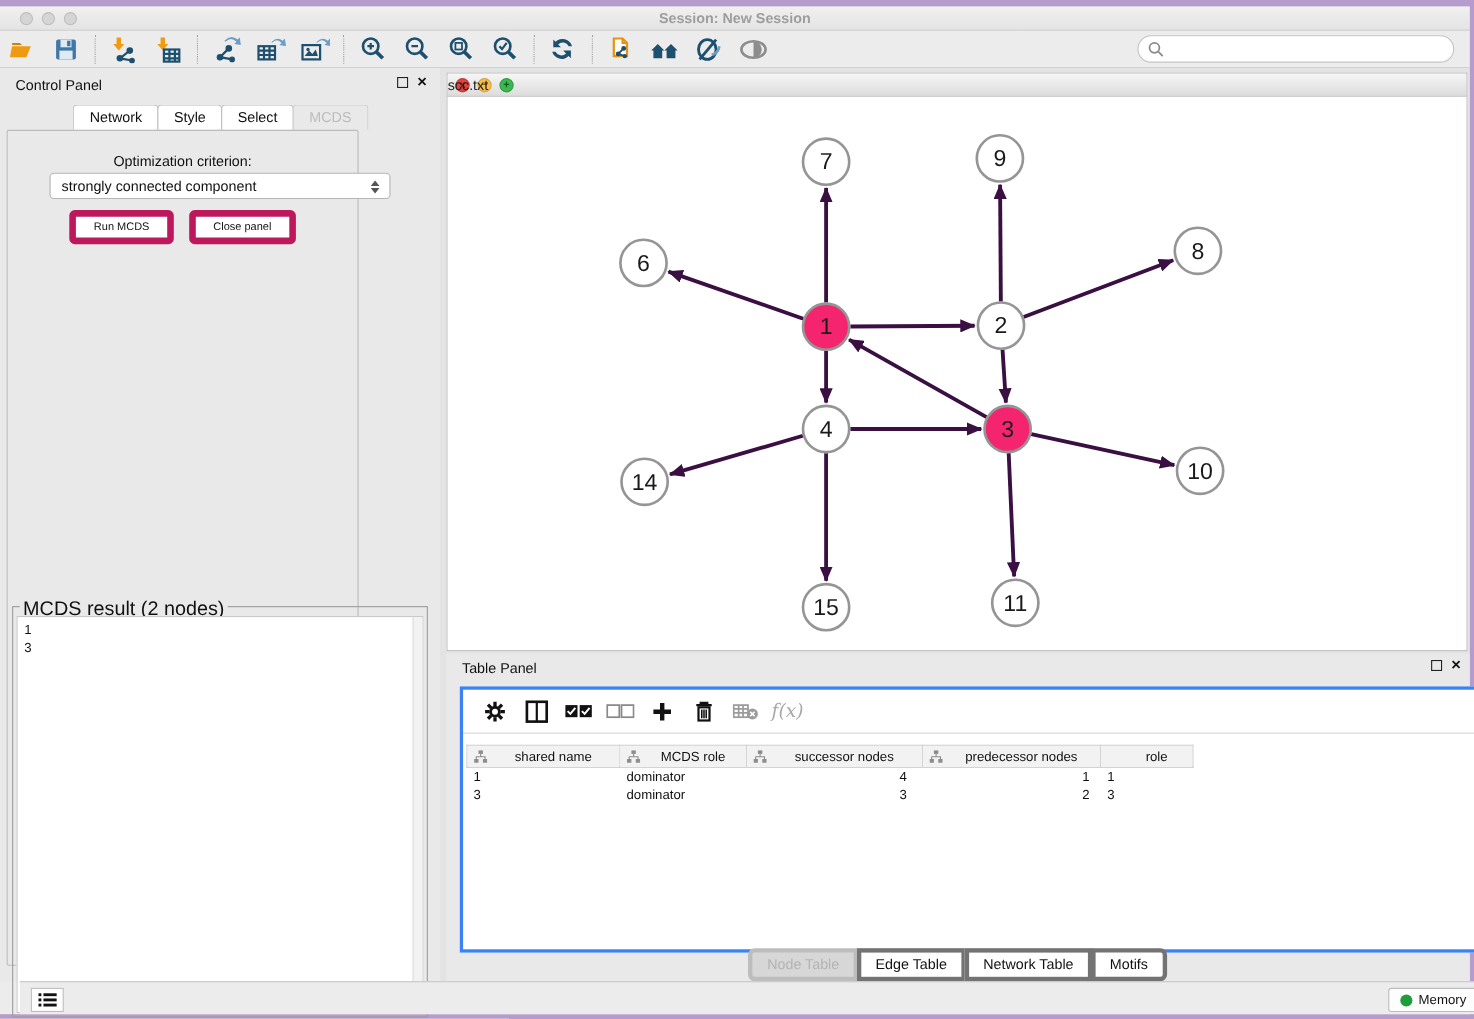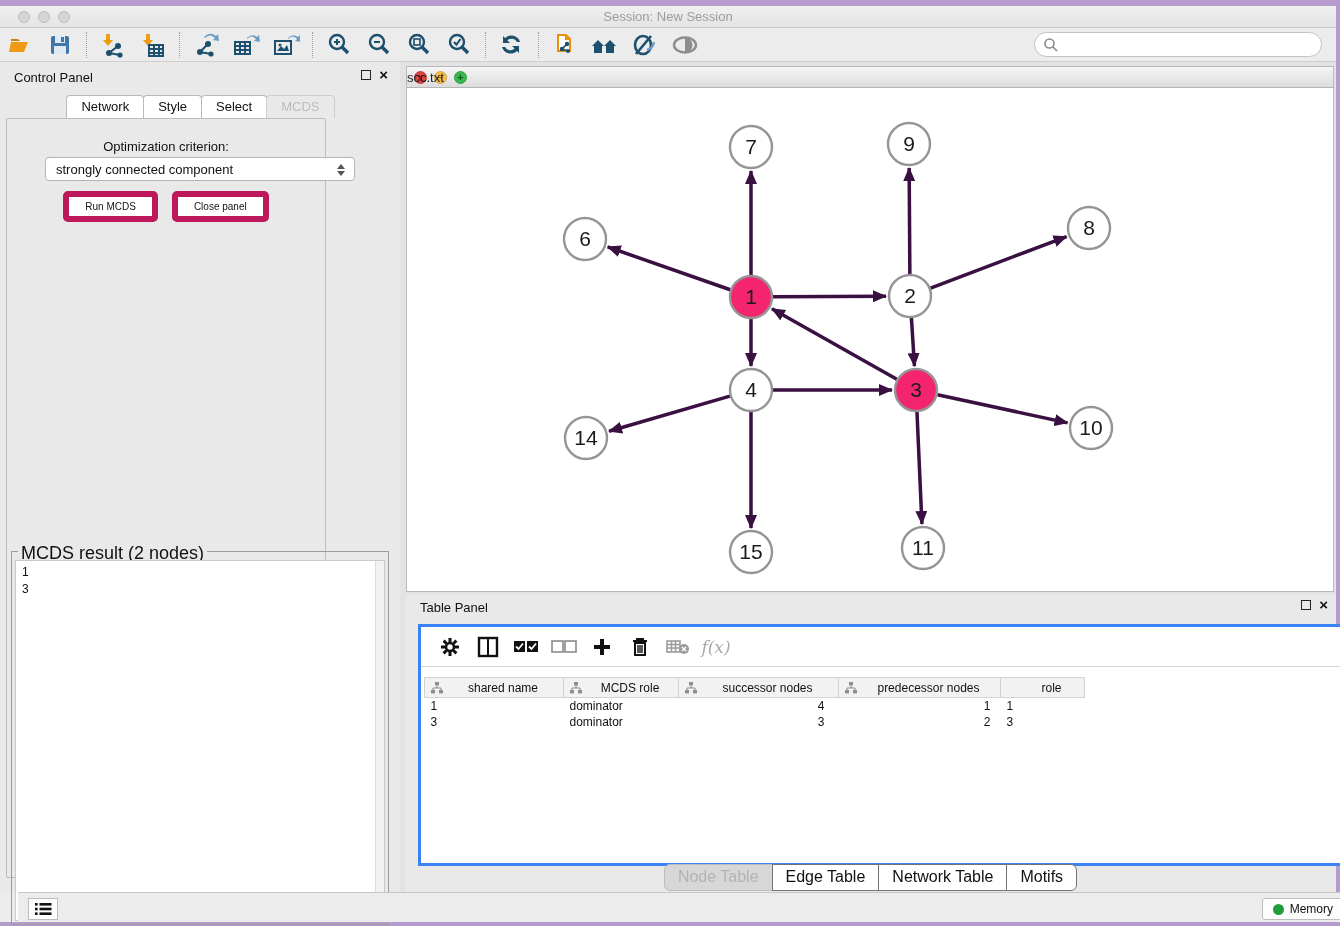--- a/index.html
+++ b/index.html
@@ -2,21 +2,21 @@
 <html><head>
 <meta charset="utf-8">
 <style>
   * { margin:0; padding:0; box-sizing:border-box; }
   html,body { width:1340px; height:926px; }
   body { background:#b69bce; font-family:"Liberation Sans", sans-serif; position:relative; overflow:hidden; }
   .window { position:absolute; left:0; top:6px; width:1336px; height:916px; background:#ececec; }
 
   
   .titlebar { position:absolute; left:0; top:0; width:100%; height:22px;
-    background:linear-gradient(#f0f0f0,#e4e4e4); border-bottom:1px solid #c9c9c9; }
+    background:linear-gradient(#f0f0f0,#e4e4e4); border-bottom:1px solid #c9c9c9;font-weight:bold; }
   .titlebar .title { position:absolute; left:0; right:0; top:3px; text-align:center;
     font-size:13px; color:#9d9d9d; }
   .traffic { position:absolute; top:5px; width:12px; height:12px; border-radius:50%;
     background:#d5d5d5; border:1px solid #bdbdbd; }
 
   
   .toolbar { position:absolute; left:0; top:22px; width:100%; height:34px;
     background:#ececec; border-bottom:1px solid #cfcfcf; display:flex; align-items:center; }
   .tb-ico { width:30px; height:28px; display:flex; align-items:center; justify-content:center; margin:0 5px; }
   .tb-sep { width:1px; height:26px; margin:0 6px; border-left:1px dotted #9f9f9f; }
@@ -77,21 +77,21 @@
     display:flex; align-items:center; padding-left:10px; }
   .tp-ico { width:28px; height:28px; margin:0 5px; display:flex; align-items:center; justify-content:center; }
   .tp-table { position:absolute; left:3px; top:50px; }
   .tp-table table { border-collapse:collapse; font-size:12px; color:#111; }
   .tp-table th { background:#f2f2f2; border:1px solid #d2d2d2; border-left:none; font-weight:normal;
     height:20px; text-align:center; position:relative; padding:0 4px 0 22px; }
   .tp-table th:first-child { border-left:1px solid #d2d2d2; }
   .tp-table th .sort-ico { position:absolute; left:6px; top:4px; }
   .tp-table td { height:16px; padding:0 6px; border:none; }
   .tab-strip { position:absolute; left:0; bottom:2px; width:100%; height:26px; display:flex; justify-content:center; align-items:center; }
-  .seg { font-size:16px; padding:3px 13px 4px; border:1px solid #737373; margin-left:-1px; background:#fff; color:#111; }
+  .seg { font-size:13px; padding:3px 13px 4px; border:4px solid #737373; margin-left:-1px; background:#fff; color:#111; }
   .seg:first-child { border-radius:6px 0 0 6px; }
   .seg:last-child { border-radius:0 6px 6px 0; }
   .seg.active { background:#d7d7d7; color:#b3b3b3; border-color:#bdbdbd; }
 
   
   .statusbar { position:absolute; left:0; top:886px; width:100%; height:30px;
     background:#ececec; border-top:1px solid #c6c6c6;margin-left:18px; }
   .sb-left-btn { position:absolute; left:10px; top:5px; width:30px; height:22px; background:#fdfdfd;
     border:1px solid #bdbdbd; display:flex; align-items:center; justify-content:center; }
   .memory-btn { position:absolute; right:10px; top:5px; height:22px; background:#fdfdfd;

